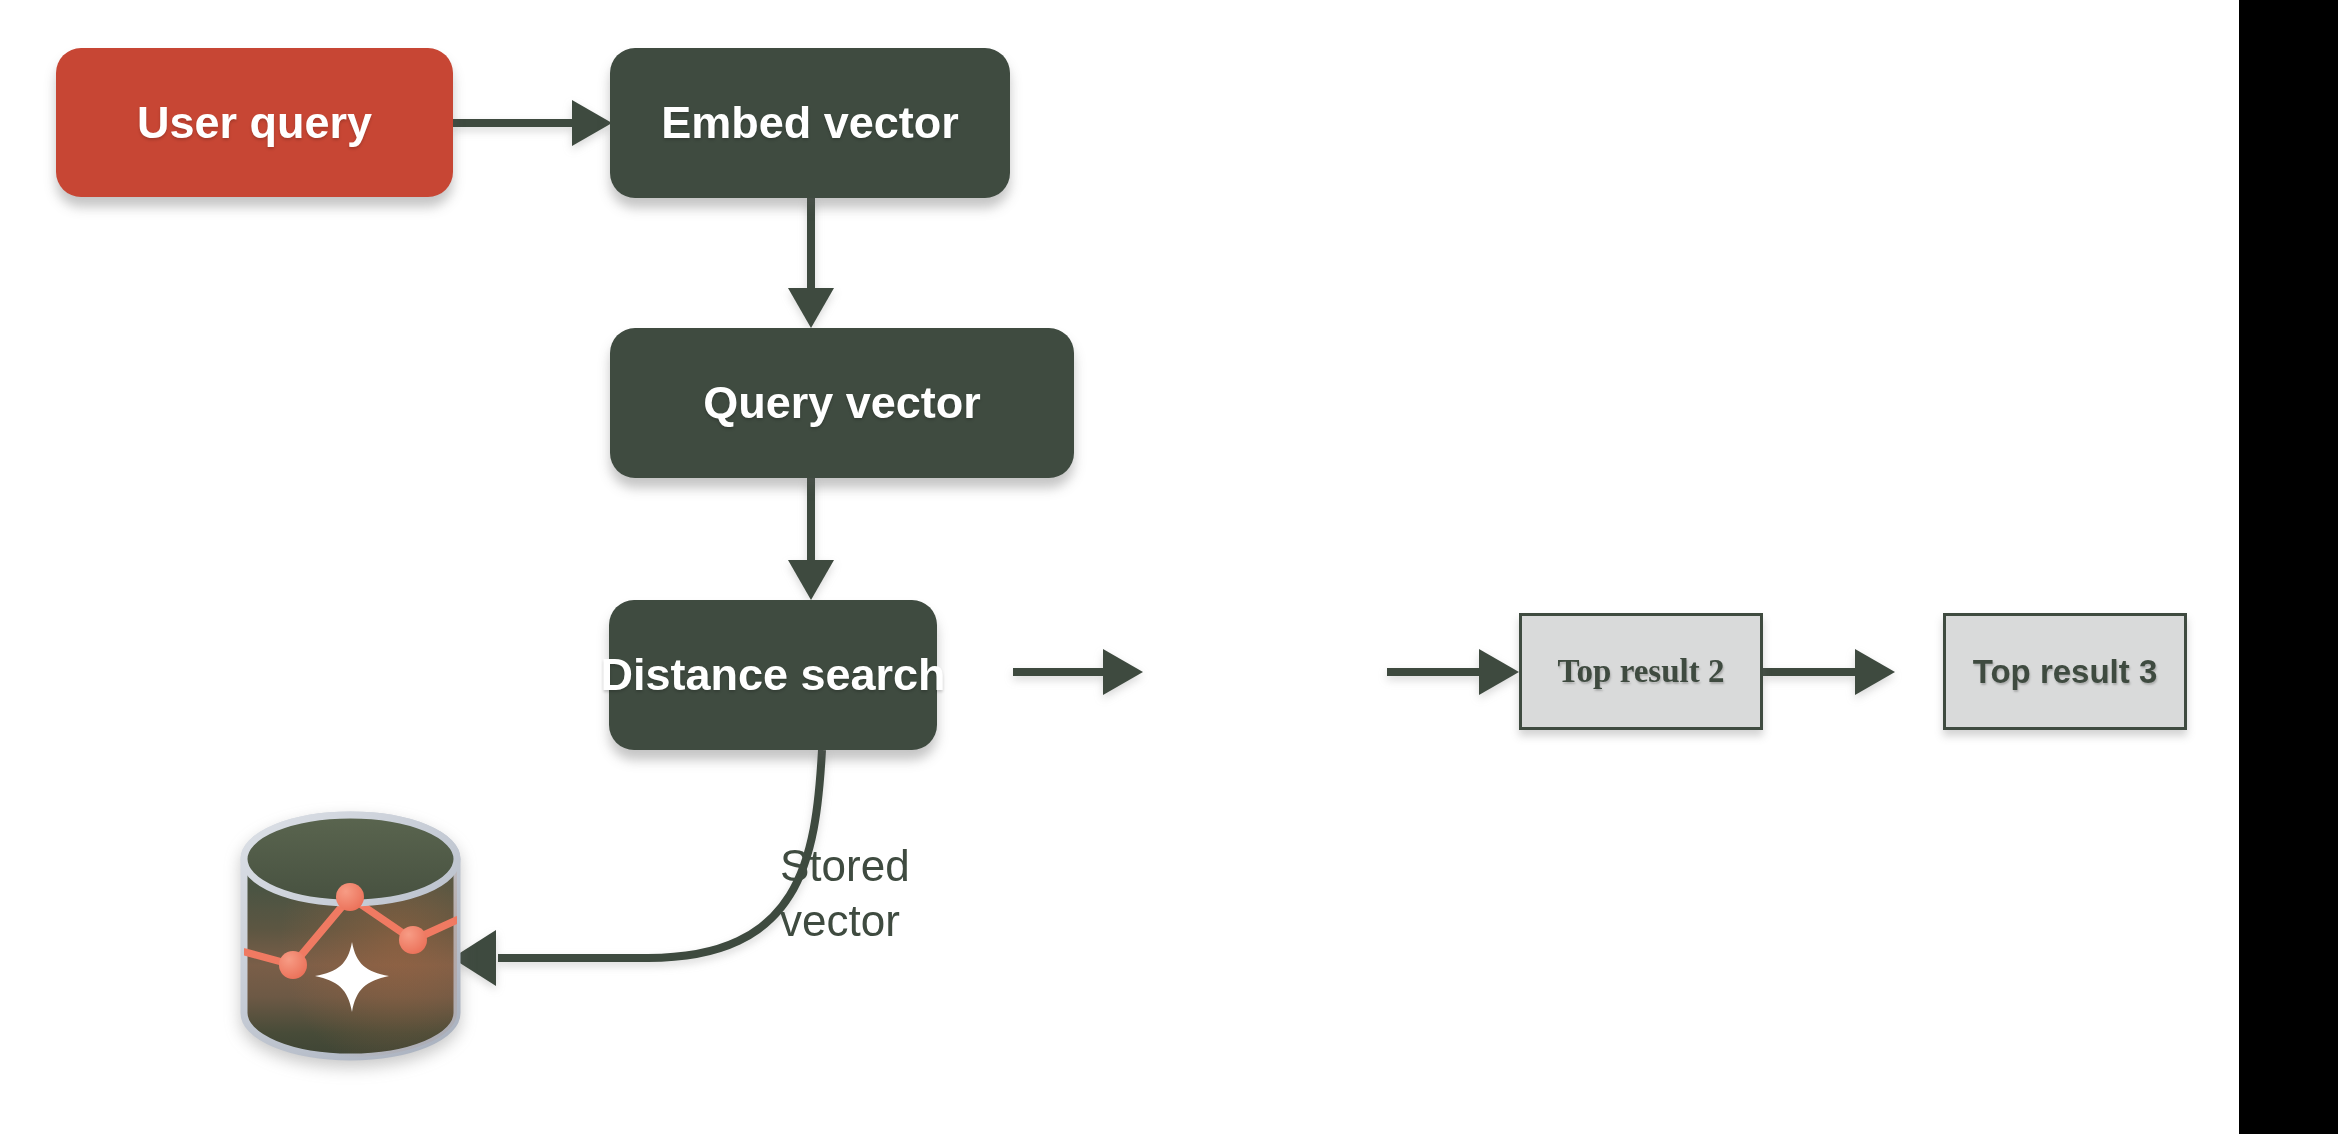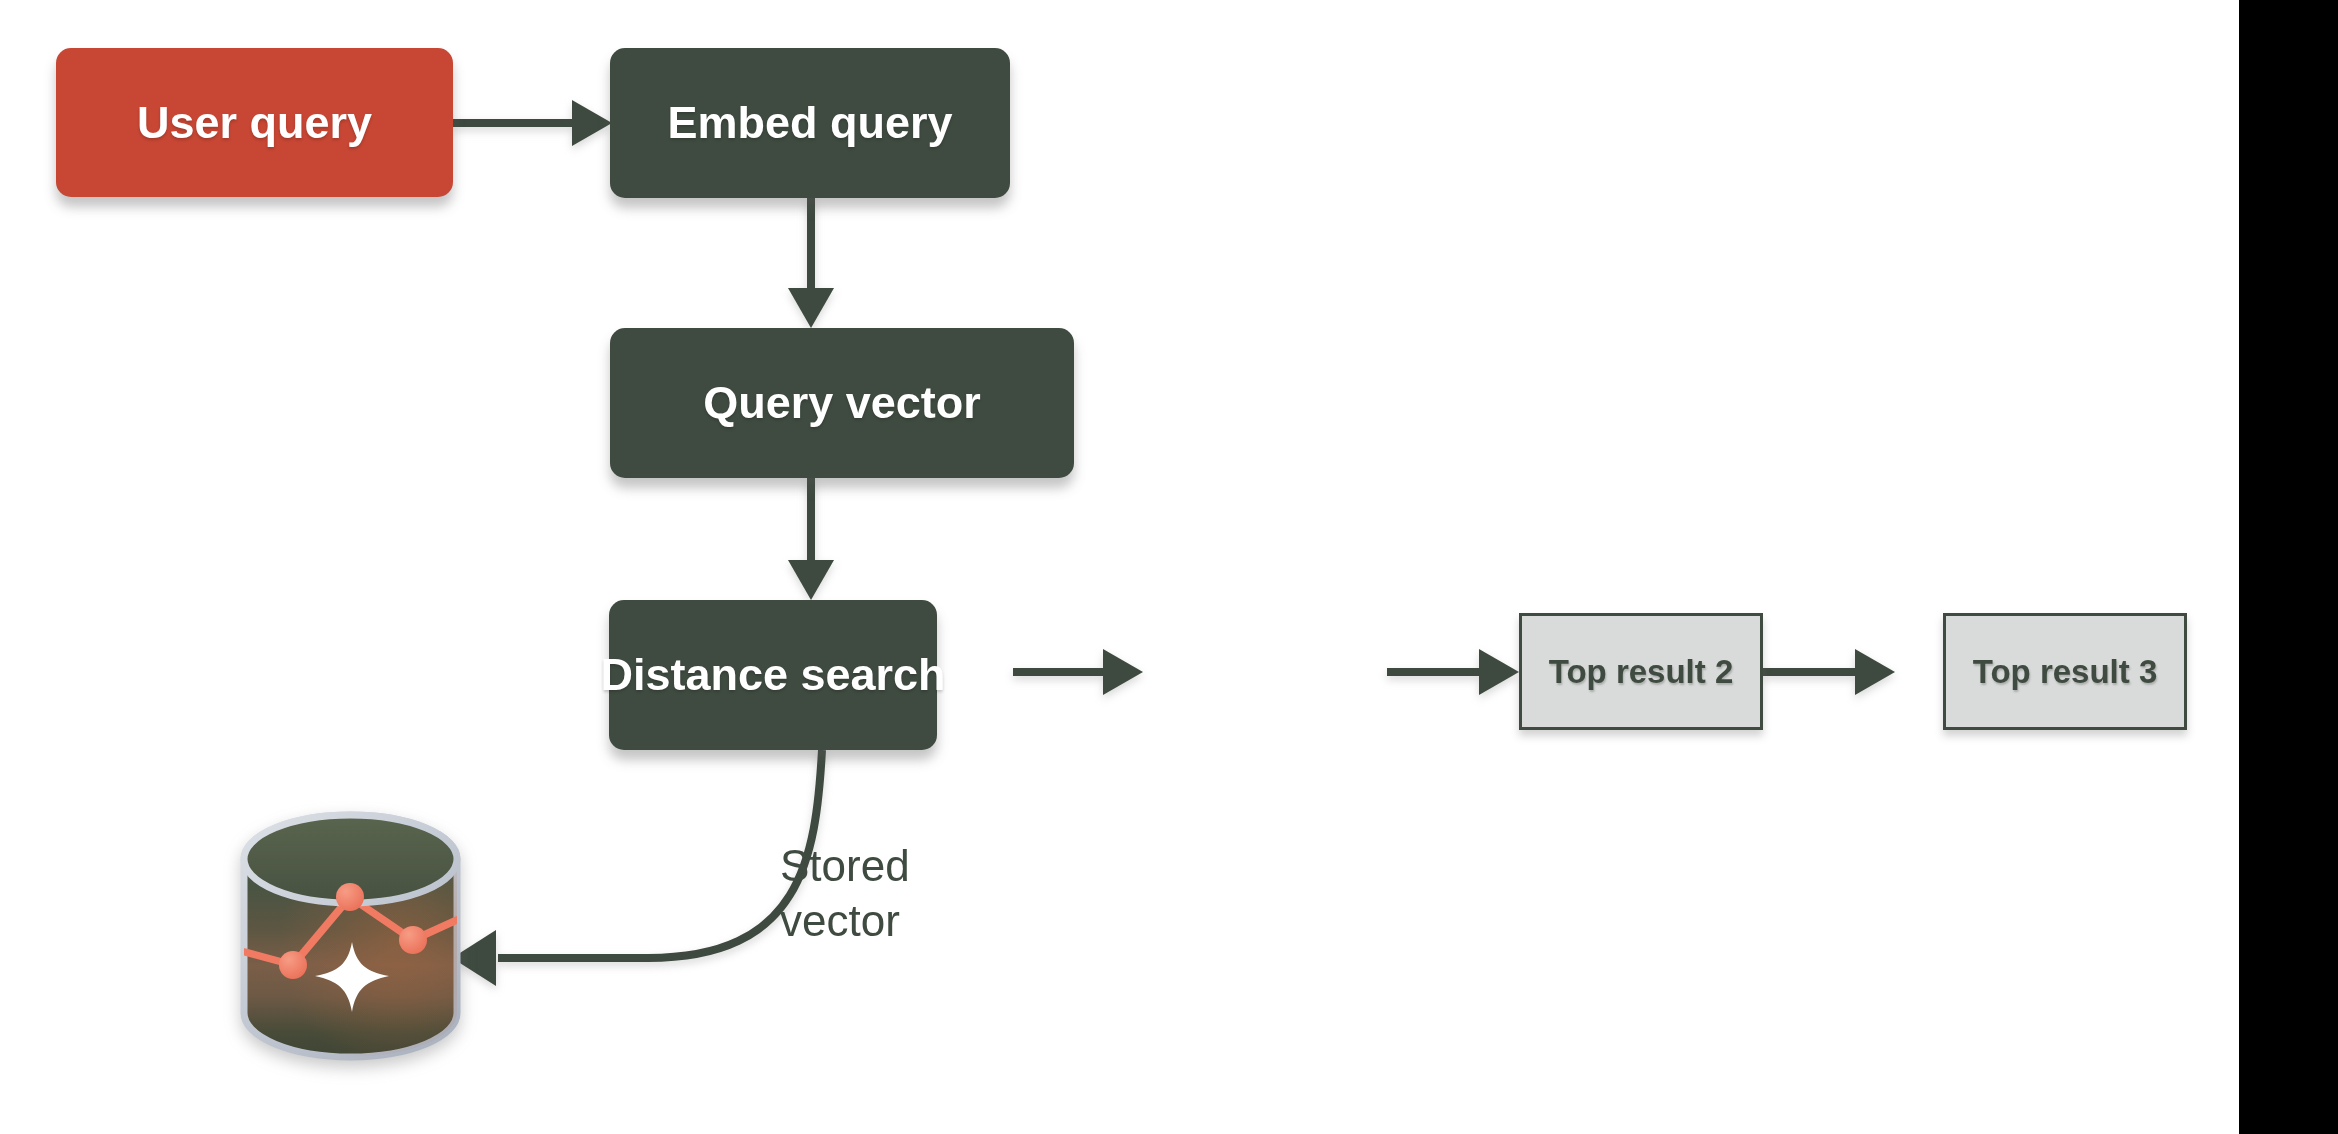--- a/index.html
+++ b/index.html
@@ -6,21 +6,21 @@
   #canvas{
     position:relative;
     width:2338px;height:1134px;
     overflow:hidden;
     background:#ffffff;
     font-family:"Liberation Sans", sans-serif;
   }
   .pill{
     position:absolute;
     display:flex;align-items:center;justify-content:center;
-    border-radius:15px;
+    border-radius:25px;
     color:#ffffff;
     font-size:45px;font-weight:bold;
     box-shadow:0 10px 12px rgba(90,90,90,0.35);
     text-shadow:0 2px 3px rgba(0,0,0,0.18);
     white-space:nowrap;
   }
   .pill.red{background:var(--red,#C74634);}
   .pill.green{background:var(--green,#3F4B40);}
   .result-box{
     position:absolute;
@@ -32,21 +32,21 @@
     box-shadow:0 6px 8px rgba(110,110,110,0.3);
     text-shadow:1px 2px 2px rgba(120,120,120,0.45);
     box-sizing:border-box;
     white-space:nowrap;
   }
   #user-query   {left:56px; top:48px; width:397px;height:149px;}
   #embed-query  {left:610px;top:48px; width:400px;height:150px;}
   #query-vector {left:610px;top:328px;width:464px;height:150px;}
   #distance-search{left:609px;top:600px;width:328px;height:150px;}
   #top-result-1 {left:1143px;top:613px;width:244px;height:117px;}
-  #top-result-2 {left:1519px;top:613px;width:244px;height:117px;}
+  #top-result-2 {left:1519px;top:613px;width:244px;height:117px;font-family:Liberation Serif, serif;}
   #top-result-3 {left:1895px;top:613px;width:244px;height:117px;margin-left:48px;}
   #connector-layer{position:absolute;left:0;top:0;
     filter:drop-shadow(0 4px 4px rgba(120,120,120,0.28));}
   #stored-vectors-label{
     position:absolute;left:780px;top:838px;
     color:var(--green,#3F4B40);
     font-size:44px;line-height:55px;font-weight:normal;
   }
   #stored-vectors-label span{display:block;}
   #database-icon{position:absolute;left:232px;top:808px;
@@ -91,21 +91,21 @@
         <path d="M822 750 C816 860 800 958 648 958 L498 958" fill="none"></path>
         <polygon points="496,930 496,986 452,958" stroke="none"></polygon>
       </g>
     </g>
   </svg>
 
   <div class="pill red" id="user-query">
     <span>User query</span>
   </div>
   <div class="pill green" id="embed-query">
-    <span>Embed query</span>
+    <span>Embed vector</span>
   </div>
   <div class="pill green" id="query-vector">
     <span>Query vector</span>
   </div>
   <div class="pill green" id="distance-search">
     <span>Distance search</span>
   </div>
 
   <div class="result-box" id="top-result-2">
     <span>Top result 2</span>

